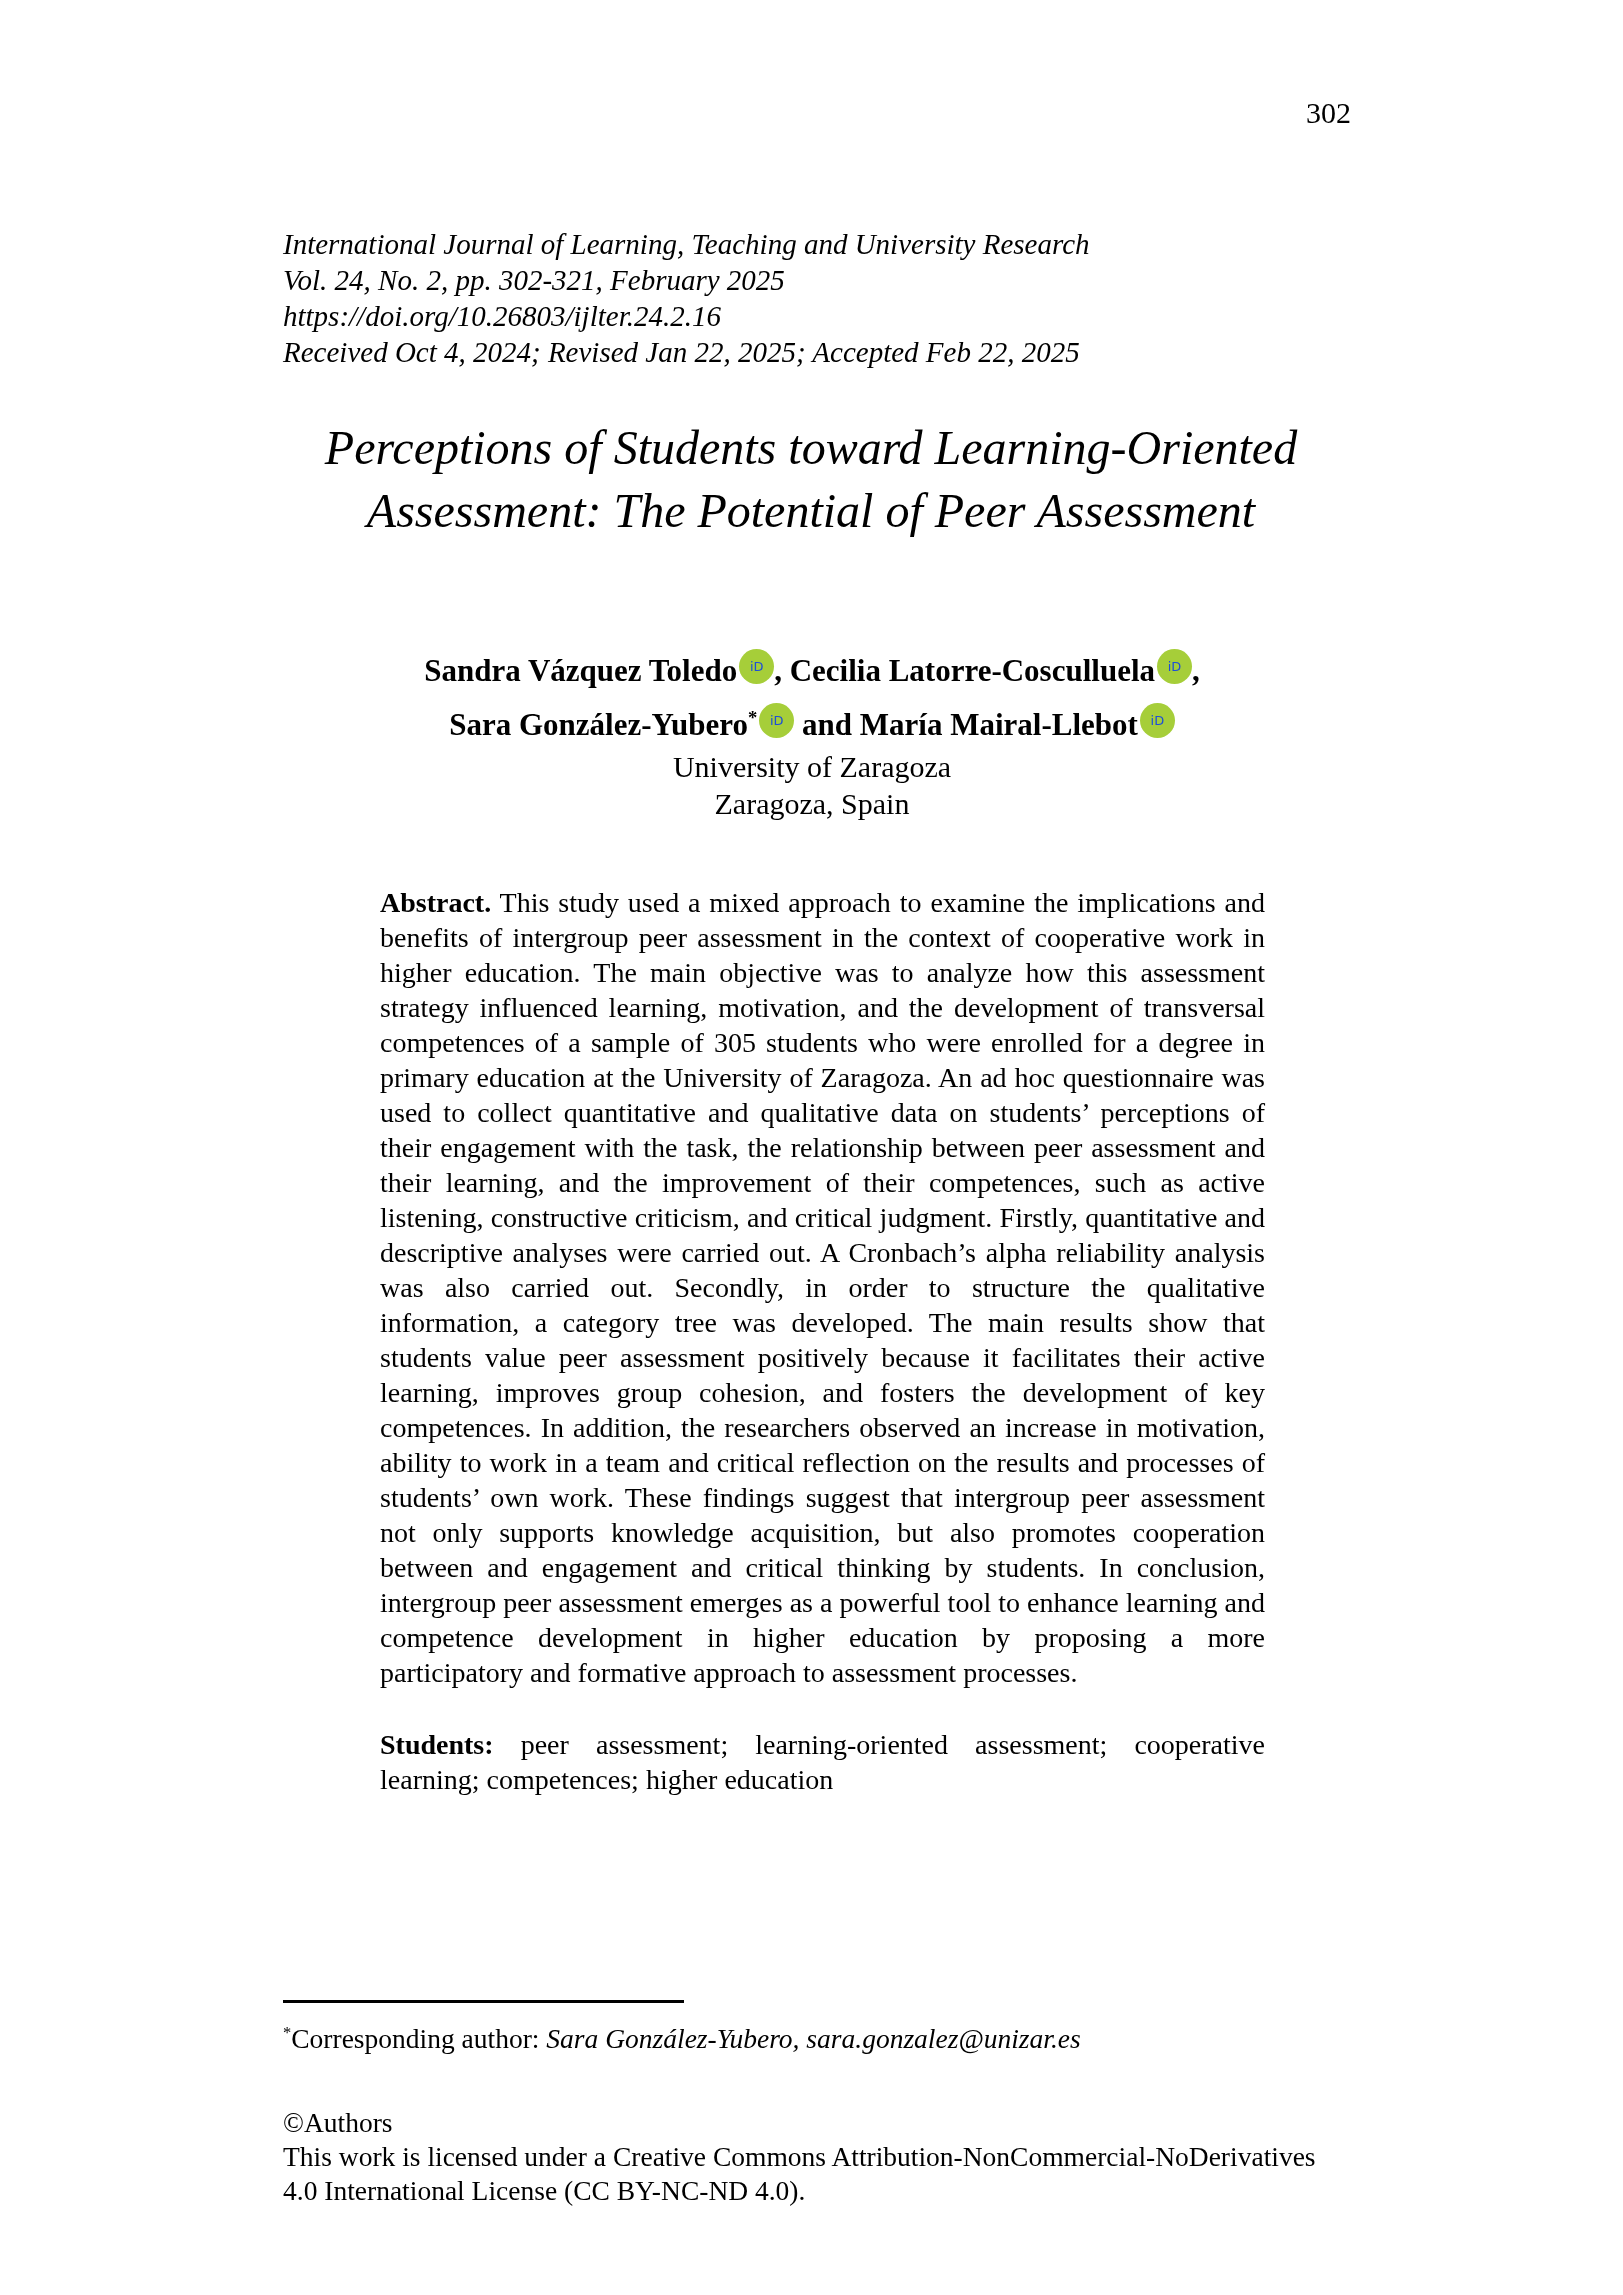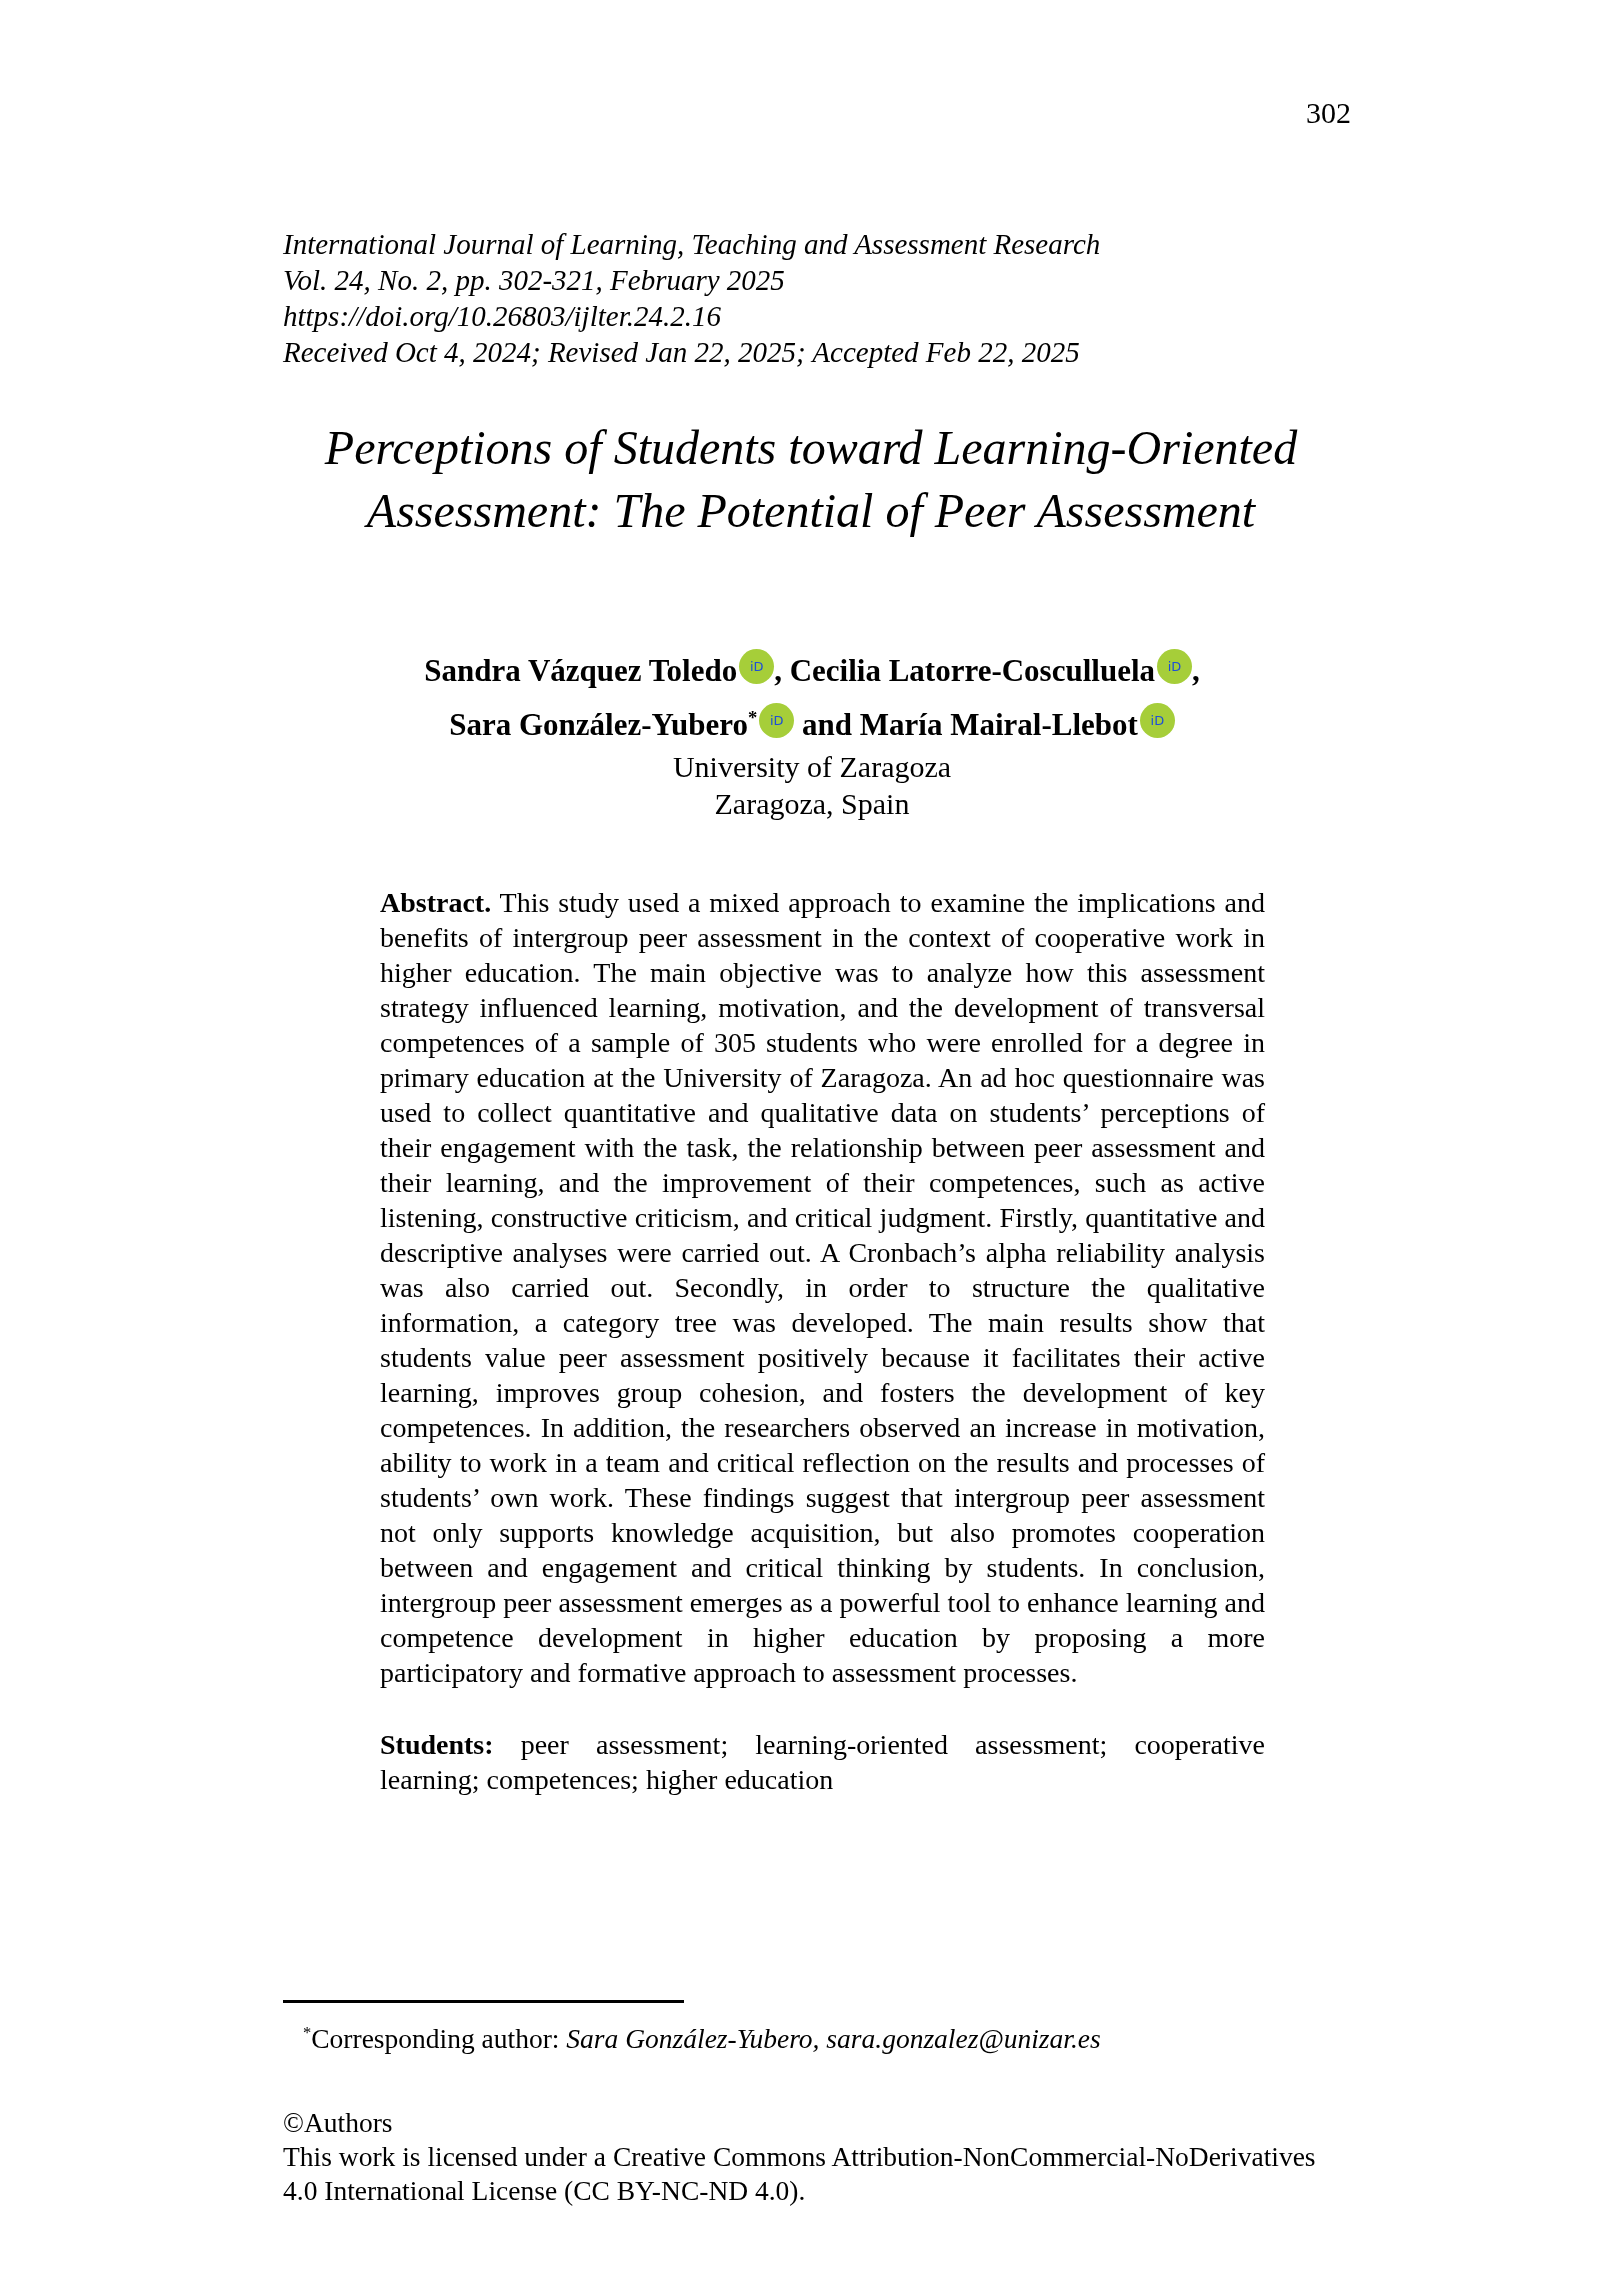--- a/index.html
+++ b/index.html
@@ -102,21 +102,20 @@
     width: 401px;
     border-top: 3.3px solid #000000;
   }
   .footnote-line {
     position: absolute;
     top: 2016px;
     left: 283px;
     width: 1100px;
     font-size: 27.5px;
     line-height: 34px;
-    margin-left: 20px;
   }
   .footnote-line sup { font-size: 60%; }
   .footnote-detail { font-style: italic; }
 
   .license-block {
     position: absolute;
     top: 2106px;
     left: 283px;
     width: 1068px;
     font-size: 27.5px;
@@ -124,21 +123,21 @@
   }
 </style>
 </head>
 <body>
 
 <div class="page">
 
   <div class="page-number">302</div>
 
   <div class="journal-header">
-    <div>International Journal of Learning, Teaching and Assessment Research</div>
+    <div>International Journal of Learning, Teaching and University Research</div>
     <div>Vol. 24, No. 2, pp. 302-321, February 2025</div>
     <div>https://doi.org/10.26803/ijlter.24.2.16</div>
     <div>Received Oct 4, 2024; Revised Jan 22, 2025; Accepted Feb 22, 2025</div>
   </div>
 
   <h1 class="paper-title" style="margin:0; font-weight:normal;">Perceptions of Students toward Learning-Oriented Assessment: The Potential of Peer Assessment</h1>
 
   <div class="authors-block">
     <div class="author-line">
       <span>Sandra Vázquez Toledo</span><span class="orcid-badge" style="background: rgb(166, 206, 57);"><span class="orcid-glyph">iD</span></span><span>, </span><span>Cecilia Latorre-Cosculluela</span><span class="orcid-badge" style="background: rgb(166, 206, 57);"><span class="orcid-glyph">iD</span></span><span>,</span>

